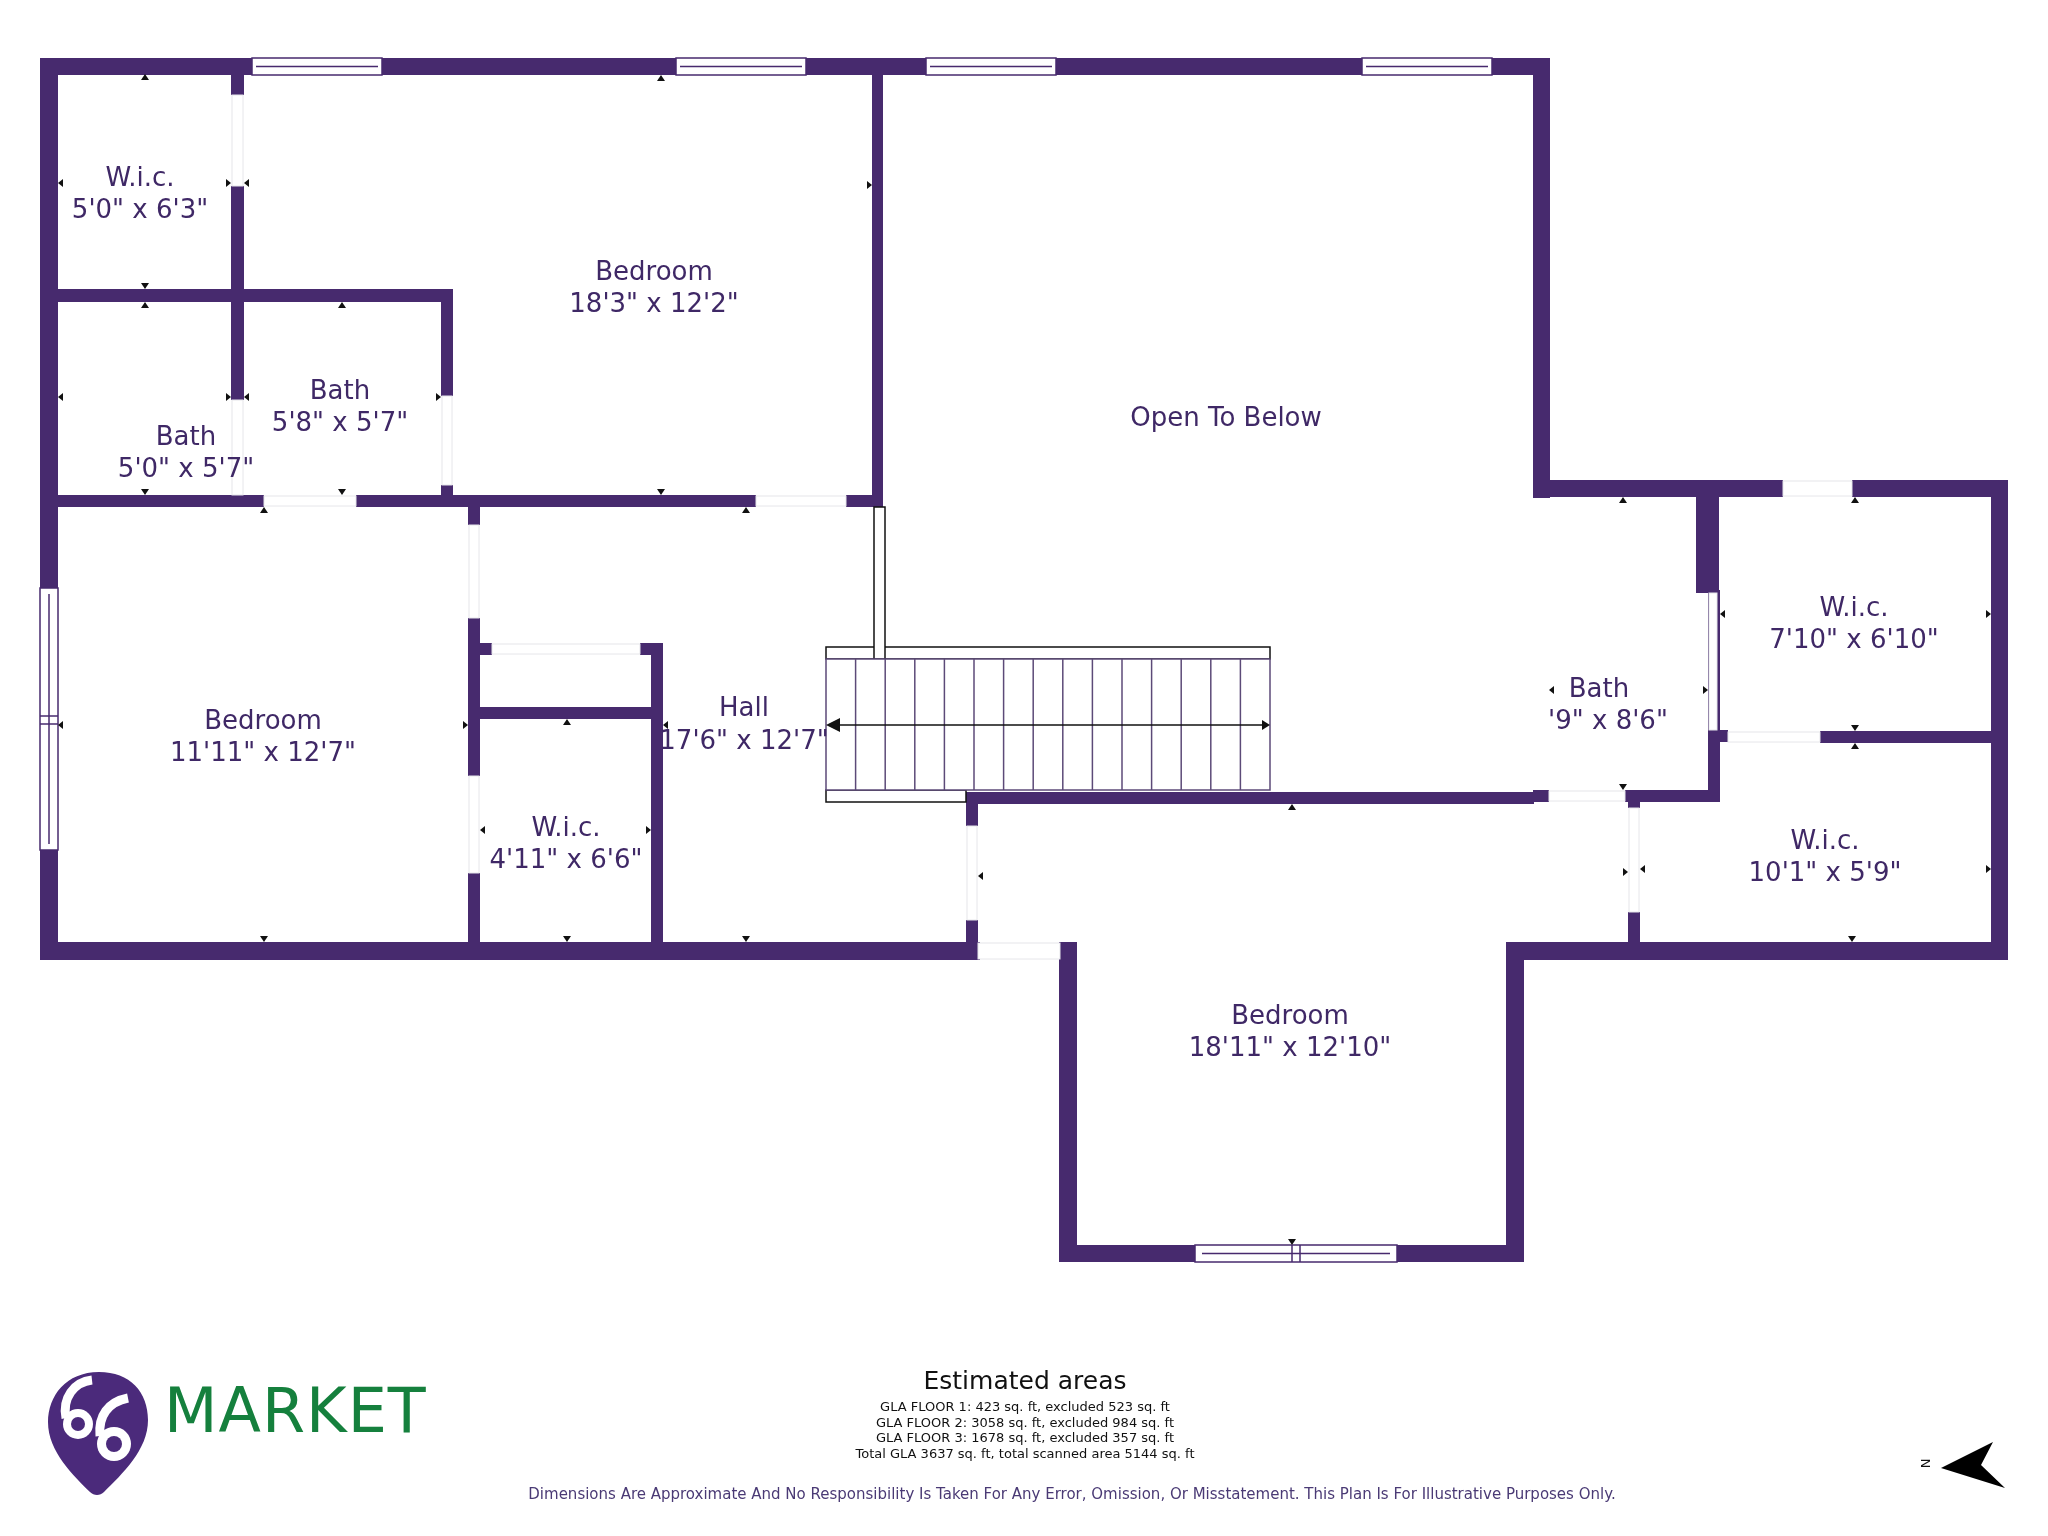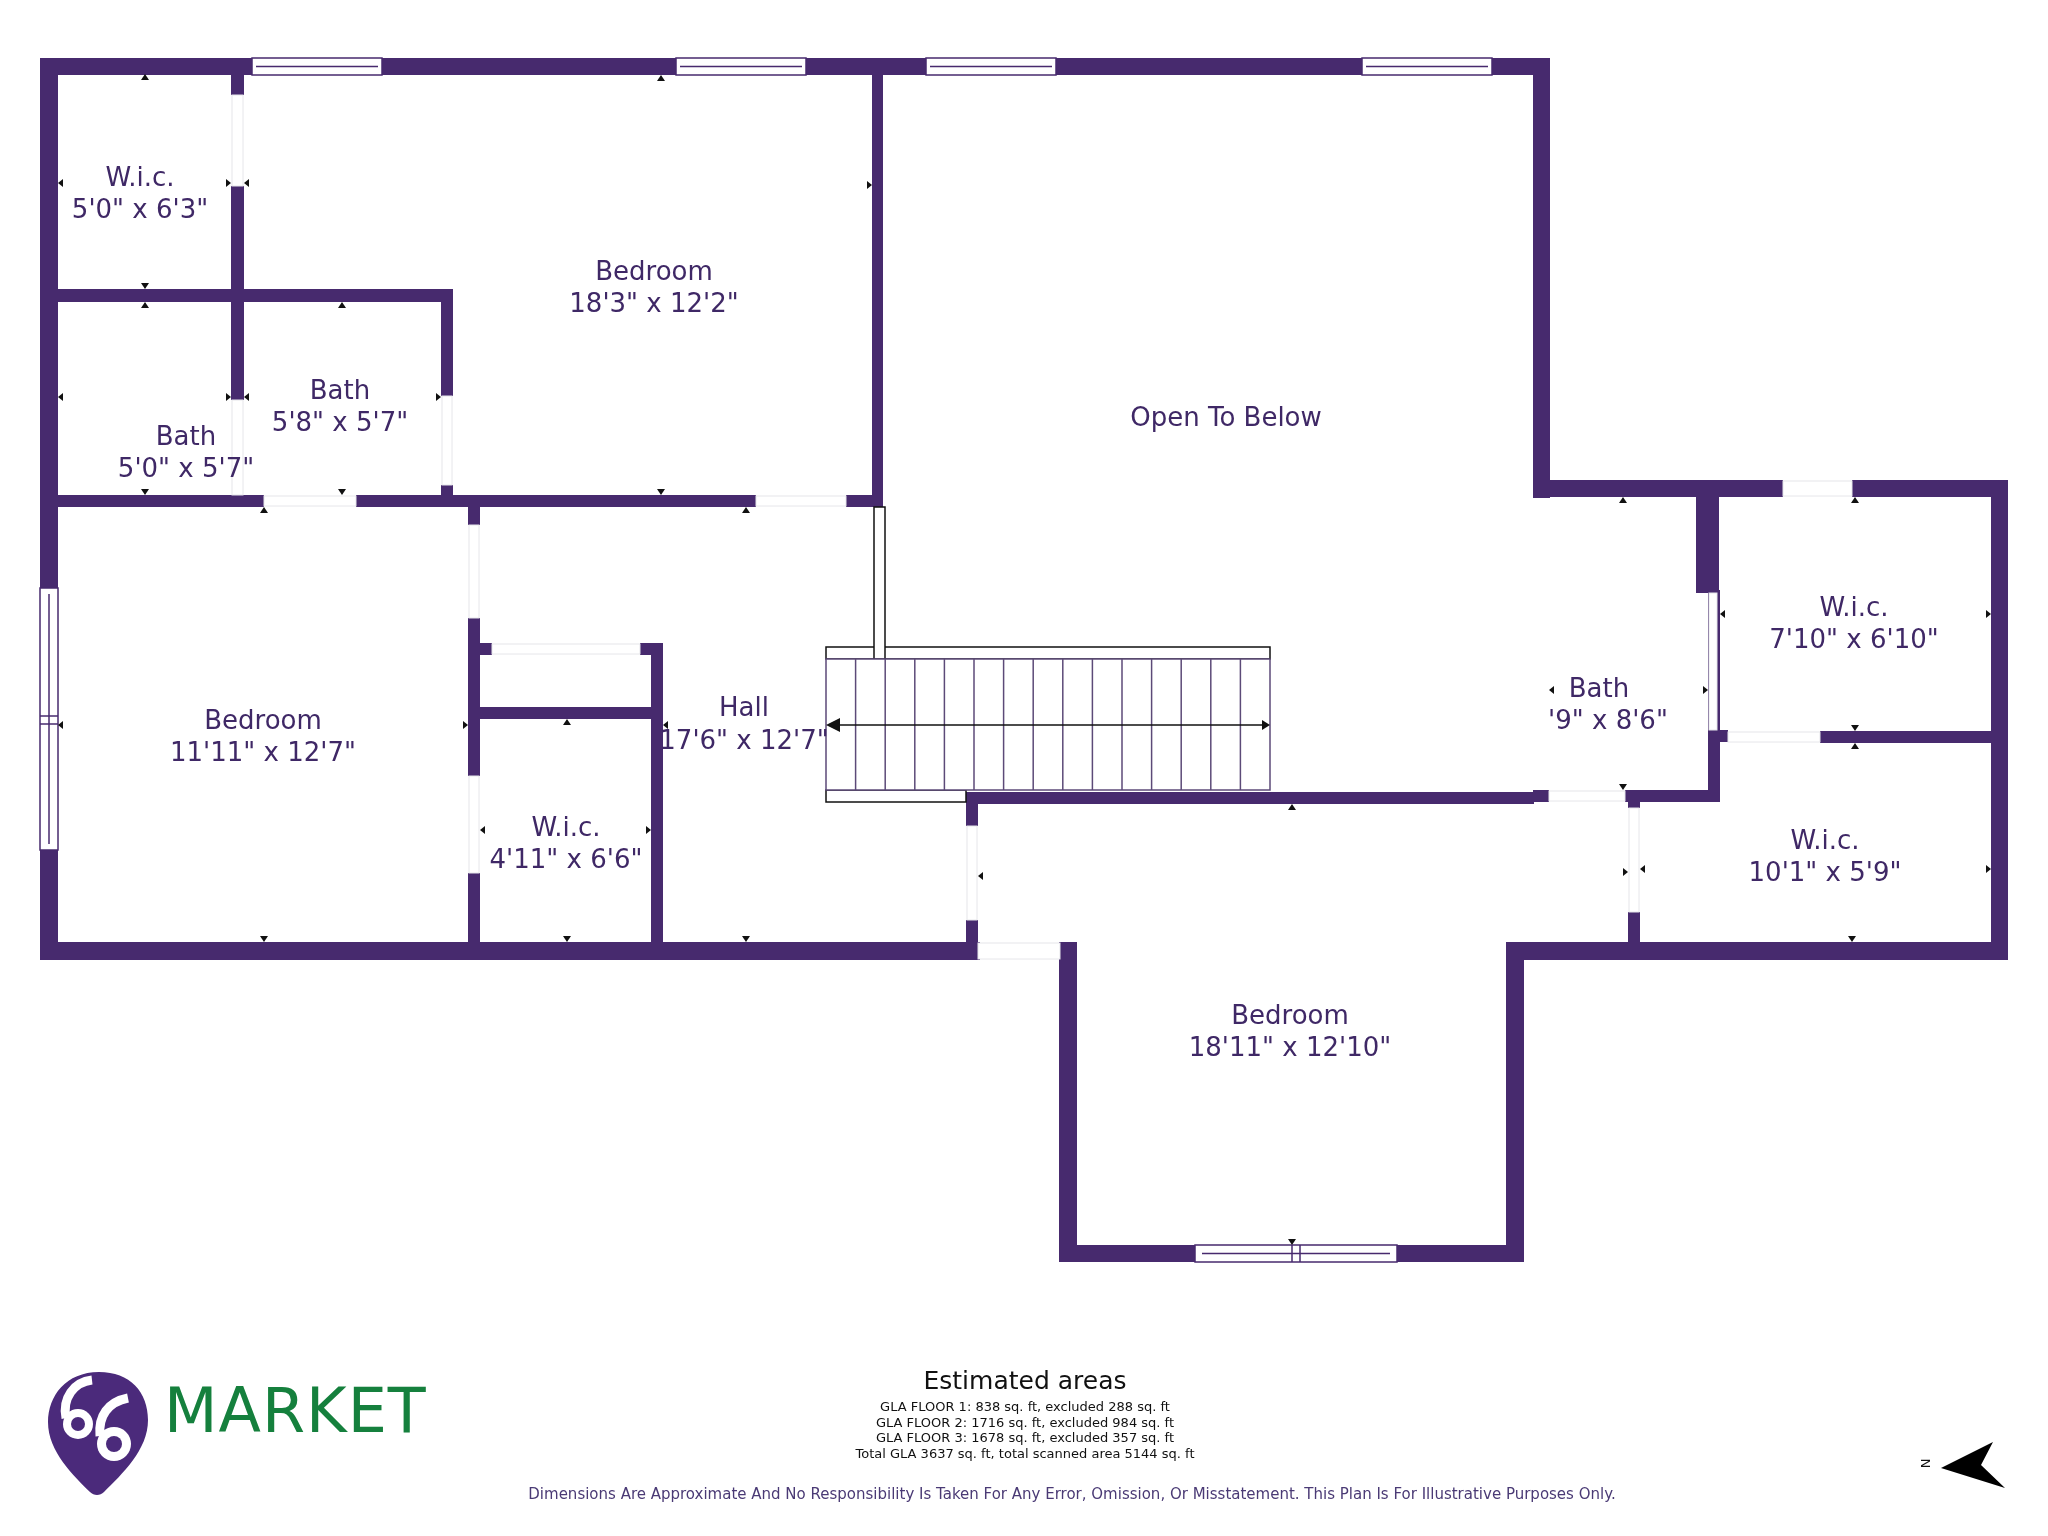--- a/index.html
+++ b/index.html
@@ -268,22 +268,22 @@
     <path d="M22 50 C 18 30, 30 14, 48 12" stroke="#fff" stroke-width="9" fill="none"></path>
     <circle cx="70" cy="76" r="17" fill="#fff"></circle>
     <circle cx="70" cy="76" r="8" fill="#4b2a7b"></circle>
     <path d="M56 68 C 54 48, 64 34, 84 30" stroke="#fff" stroke-width="9" fill="none"></path>
   </svg>
   <span class="brand1">MARKET</span>
 </div>
 
 <div id="areas">
   <div class="title">Estimated areas</div>
-  <div class="line">GLA FLOOR 1: 838 sq. ft, excluded 288 sq. ft</div>
-  <div class="line">GLA FLOOR 2: 1716 sq. ft, excluded 984 sq. ft</div>
+  <div class="line">GLA FLOOR 1: 423 sq. ft, excluded 523 sq. ft</div>
+  <div class="line">GLA FLOOR 2: 3058 sq. ft, excluded 984 sq. ft</div>
   <div class="line">GLA FLOOR 3: 1678 sq. ft, excluded 357 sq. ft</div>
   <div class="line">Total GLA 3637 sq. ft, total scanned area 5144 sq. ft</div>
 </div>
 
 <div id="disclaimer">Dimensions Are Approximate And No Responsibility Is Taken For Any Error, Omission, Or Misstatement. This Plan Is For Illustrative Purposes Only.</div>
 
 <div id="compass">
   <span class="n">N</span>
   <svg width="100" height="60" viewBox="0 0 100 60" style="position:absolute;left:0;top:0;">
     <polygon points="26,36 78,10 66,33 90,56" fill="#000"></polygon>

